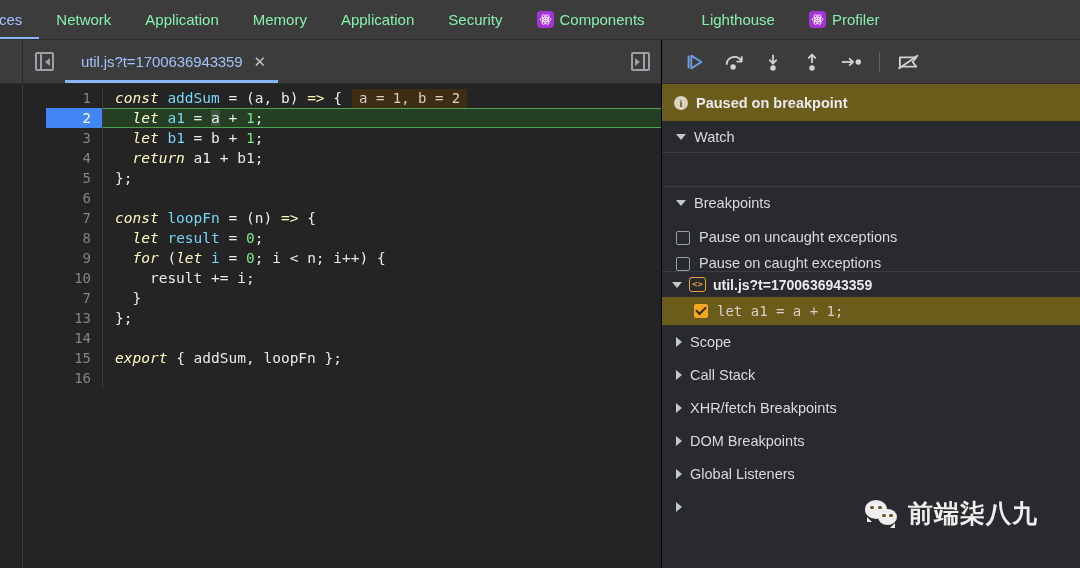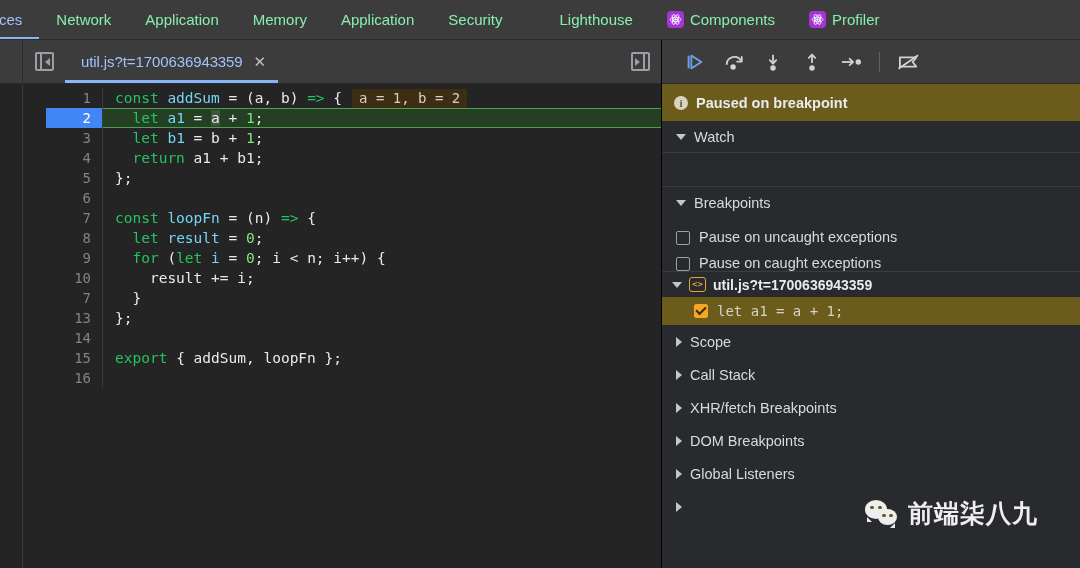--- a/index.html
+++ b/index.html
@@ -149,21 +149,21 @@
     background: #4285f4; z-index: 1;
   }
   .bp-marker::after {
     content: ""; position: absolute; right: -10px; top: 0;
     width: 0; height: 0;
     border-top: 10px solid transparent;
     border-bottom: 10px solid transparent;
     border-left: 10px solid #4285f4;
   }
   
-  .t-kw   { color: #22c55e; }
+  .t-kw   { color: #fef9c3; font-style: italic; }
   .t-fn   { color: #76d5f5; }
   .t-var  { color: #76d5f5; }
   .t-num  { color: #7ee787; }
   .t-plain{ color: #e8eaed; }
   .t-punc { color: #e8eaed; }
 
   .inline-hint {
     background: #3d2d12;
     color: #d6d0c4;
     padding: 1px 7px 2px 7px;
@@ -339,34 +339,34 @@
       <span>Application</span>
     </div>
     <div class="panel-tab">
       <span>Memory</span>
     </div>
     <div class="panel-tab">
       <span>Application</span>
     </div>
     <div class="panel-tab">
       <span>Security</span>
-    </div>
-    <div class="panel-tab" style="padding-left:40px">
-      <span>Lighthouse</span>
     </div>
     <div class="panel-tab">
       <span class="react-icon">
         <svg width="13" height="13" viewBox="0 0 24 24">
           <circle cx="12" cy="12" r="2.3" fill="#fff"></circle>
           <ellipse cx="12" cy="12" rx="10" ry="4.2" stroke="#fff" stroke-width="1.6" fill="none"></ellipse>
           <ellipse cx="12" cy="12" rx="10" ry="4.2" stroke="#fff" stroke-width="1.6" fill="none" transform="rotate(60 12 12)"></ellipse>
           <ellipse cx="12" cy="12" rx="10" ry="4.2" stroke="#fff" stroke-width="1.6" fill="none" transform="rotate(120 12 12)"></ellipse>
         </svg>
       </span>
       <span>Components</span>
+    </div>
+    <div class="panel-tab" style="padding-left:40px">
+      <span>Lighthouse</span>
     </div>
     <div class="panel-tab">
       <span class="react-icon">
         <svg width="13" height="13" viewBox="0 0 24 24">
           <circle cx="12" cy="12" r="2.3" fill="#fff"></circle>
           <ellipse cx="12" cy="12" rx="10" ry="4.2" stroke="#fff" stroke-width="1.6" fill="none"></ellipse>
           <ellipse cx="12" cy="12" rx="10" ry="4.2" stroke="#fff" stroke-width="1.6" fill="none" transform="rotate(60 12 12)"></ellipse>
           <ellipse cx="12" cy="12" rx="10" ry="4.2" stroke="#fff" stroke-width="1.6" fill="none" transform="rotate(120 12 12)"></ellipse>
         </svg>
       </span>

